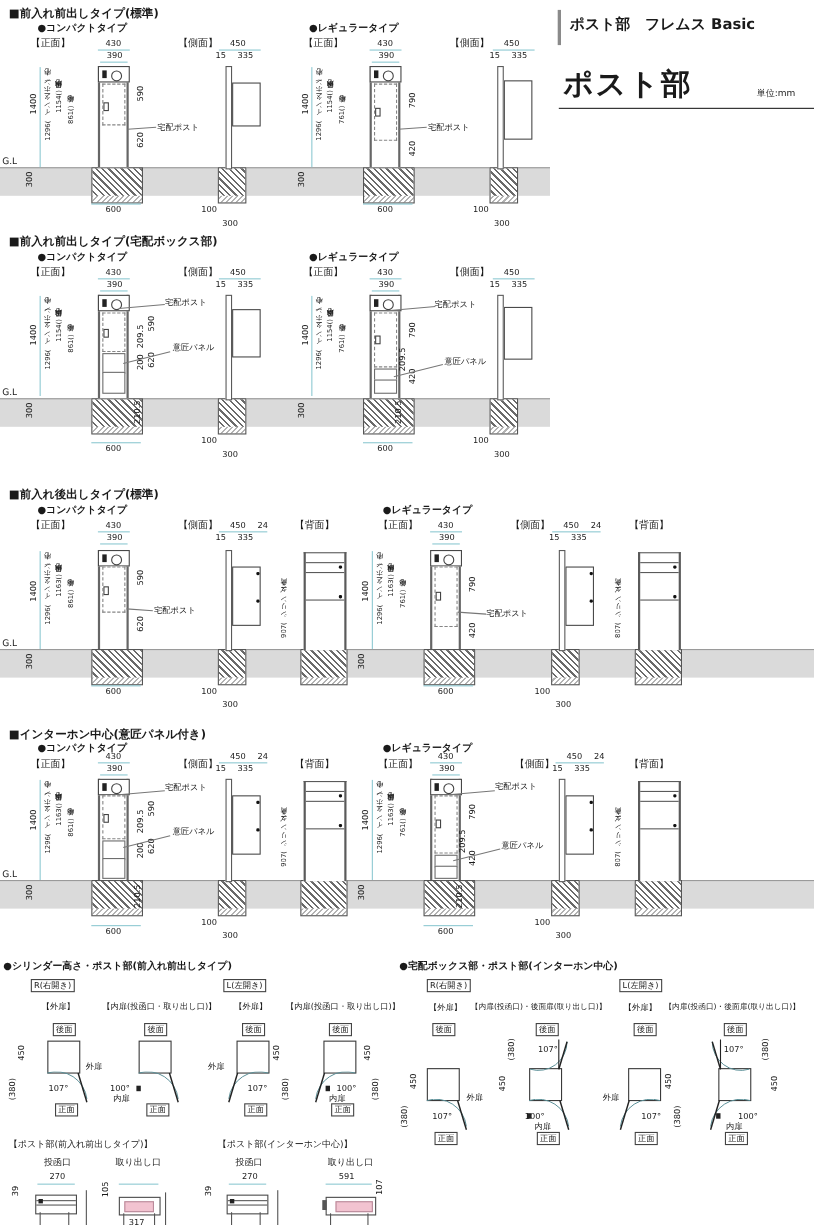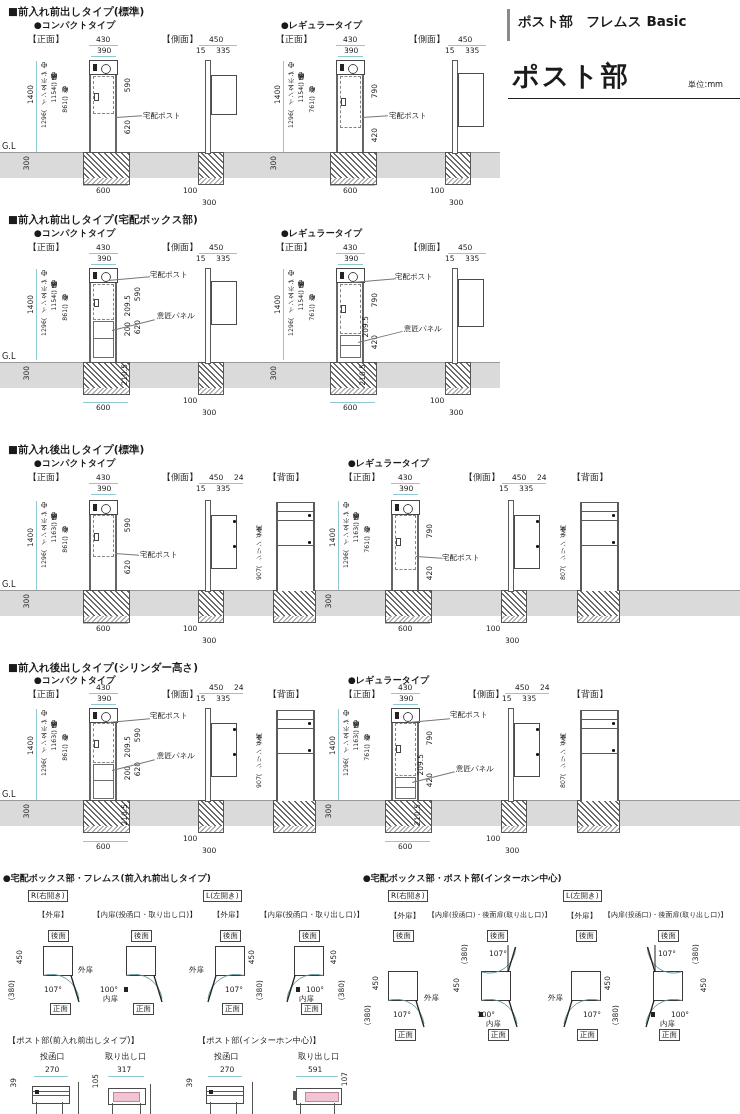--- a/index.html
+++ b/index.html
@@ -328,21 +328,21 @@
 <div class="a fnd" style="left:577px;top:590px;width:41px;height:31px"></div>
 <div class="a bf" style="left:580px;top:502px;width:35px;height:88px">
   <div class="hl" style="top:8px"></div>
   <div class="hl" style="top:17px"></div>
   <div class="hl" style="top:42px"></div>
   <div class="dot" style="right:2px;top:11px"></div>
   <div class="dot" style="right:2px;top:38px"></div>
 </div>
 <div class="a sm vt" style="left:560px;top:528px">807(シリンダー高さ)</div>
 
-<div class="a st" style="left:8px;top:661px">■前入れ後出しタイプ(シリンダー高さ)</div>
+<div class="a st" style="left:8px;top:661px">■インターホン中心(意匠パネル付き)</div>
 <div class="a gband" style="left:0;top:800px;width:740px;height:25px"></div>
 <div class="a d8" style="left:2px;top:790px">G.L</div>
 
 <div class="a ty" style="left:34px;top:674px">●コンパクトタイプ</div>
 <div class="a vw" style="left:28px;top:688px">【正面】</div>
 <div class="a d" style="left:96px;top:684px">430</div>
 <div class="a dl" style="left:89px;top:693px;width:29px"></div>
 <div class="a d" style="left:97px;top:695px">390</div>
 <div class="a dl" style="left:91px;top:704px;width:25px"></div>
 <div class="a fnd" style="left:83px;top:800px;width:45px;height:31px"></div>
@@ -451,21 +451,21 @@
 <div class="a fnd" style="left:577px;top:800px;width:41px;height:31px"></div>
 <div class="a bf" style="left:580px;top:710px;width:35px;height:90px">
   <div class="hl" style="top:8px"></div>
   <div class="hl" style="top:17px"></div>
   <div class="hl" style="top:42px"></div>
   <div class="dot" style="right:2px;top:11px"></div>
   <div class="dot" style="right:2px;top:38px"></div>
 </div>
 <div class="a sm vt" style="left:560px;top:736px">807(シリンダー高さ)</div>
 
-<div class="a ty" style="left:3px;top:872px">●宅配ボックス部・フレムス(前入れ前出しタイプ)</div>
+<div class="a ty" style="left:3px;top:872px">●シリンダー高さ・ポスト部(前入れ前出しタイプ)</div>
 <div class="a ty" style="left:363px;top:872px">●宅配ボックス部・ポスト部(インターホン中心)</div>
 <div class="a bx" style="left:28px;top:890px">R(右開き)</div>
 <div class="a bx" style="left:203px;top:890px">L(左開き)</div>
 <div class="a bx" style="left:388px;top:890px">R(右開き)</div>
 <div class="a bx" style="left:563px;top:890px">L(左開き)</div>
 <div class="a d" style="left:38px;top:911px">【外扉】</div>
 <div class="a d" style="left:93px;top:911px">【内扉(投函口・取り出し口)】</div>
 <div class="a d" style="left:213px;top:911px">【外扉】</div>
 <div class="a d" style="left:260px;top:911px">【内扉(投函口・取り出し口)】</div>
 <div class="a sm" style="left:390px;top:912px;font-size:7.5px">【外扉】</div>
@@ -604,21 +604,21 @@
 
 <div class="a d8" style="left:8px;top:1036px">【ポスト部(前入れ前出しタイプ)】</div>
 <div class="a d8" style="left:198px;top:1036px">【ポスト部(インターホン中心)】</div>
 <div class="a d8" style="left:40px;top:1052px">投函口</div>
 <div class="a d8" style="left:105px;top:1052px">取り出し口</div>
 <div class="a d8" style="left:214px;top:1052px">投函口</div>
 <div class="a d8" style="left:298px;top:1052px">取り出し口</div>
 <div class="a d" style="left:45px;top:1066px">270</div>
 <div class="a dl" style="left:34px;top:1076px;width:34px"></div>
 <div class="a d vt" style="left:10px;top:1078px">39</div>
-<div class="a d" style="left:117px;top:1066px">317</div>
+<div class="a d" style="left:117px;top:1108px">317</div>
 <div class="a dl" style="left:108px;top:1076px;width:36px"></div>
 <div class="a d vt" style="left:92px;top:1074px">105</div>
 <div class="a d" style="left:220px;top:1066px">270</div>
 <div class="a dl" style="left:208px;top:1076px;width:34px"></div>
 <div class="a d vt" style="left:186px;top:1078px">39</div>
 <div class="a d" style="left:308px;top:1066px">591</div>
 <div class="a dl" style="left:296px;top:1076px;width:42px"></div>
 <div class="a d vt" style="left:341px;top:1072px">107</div>
 
 <div class="a sb" style="left:32px;top:1086px;width:36px;height:16px">

